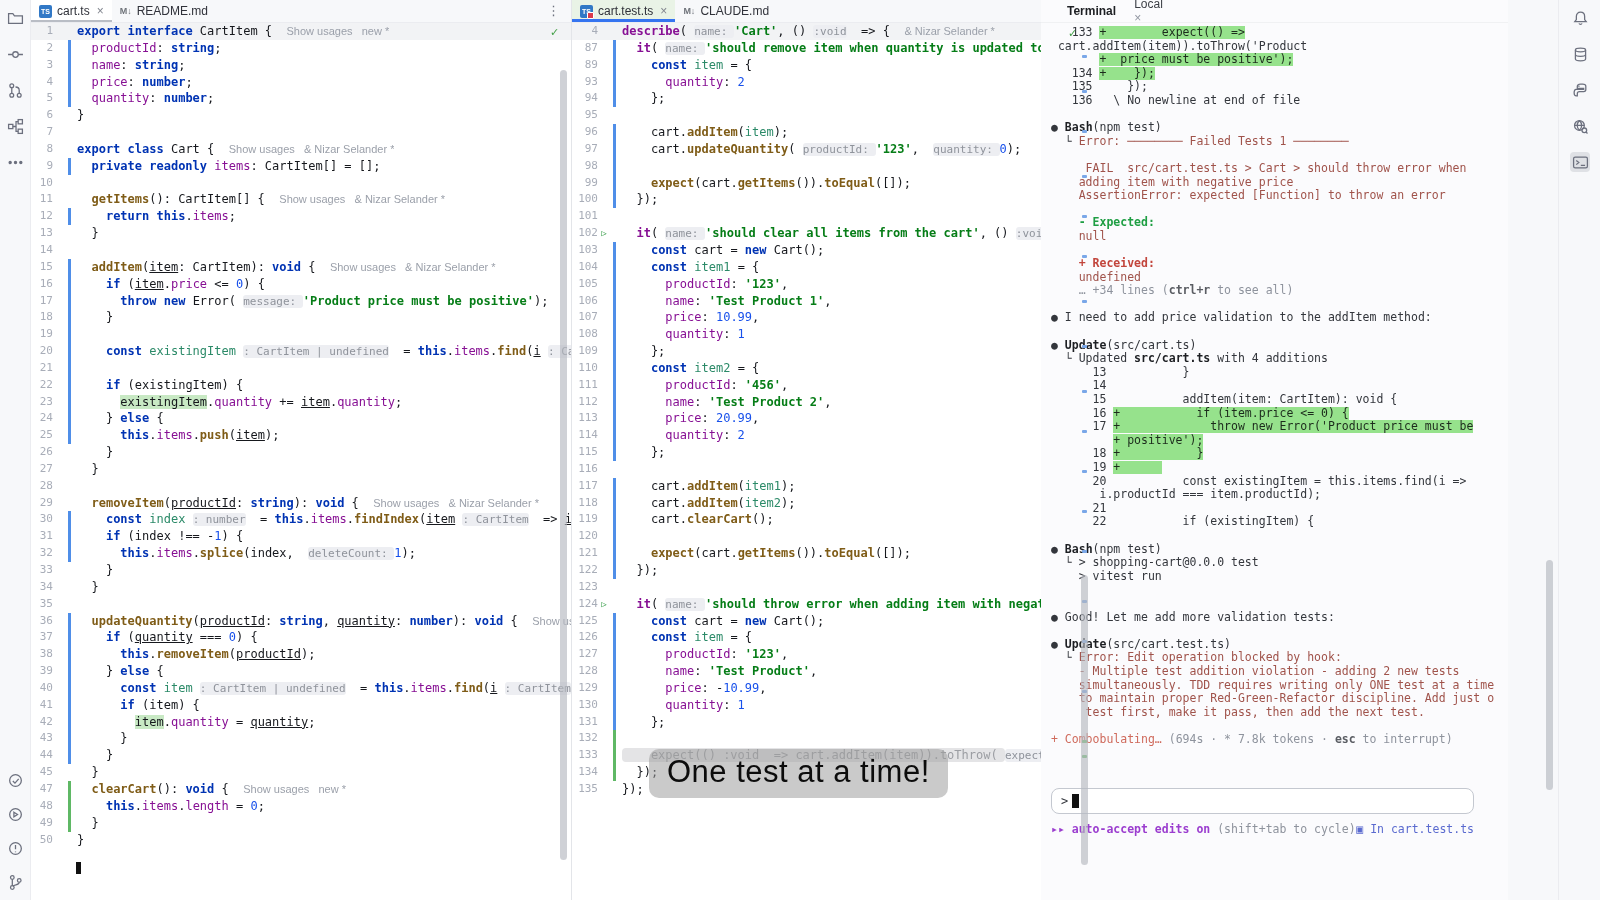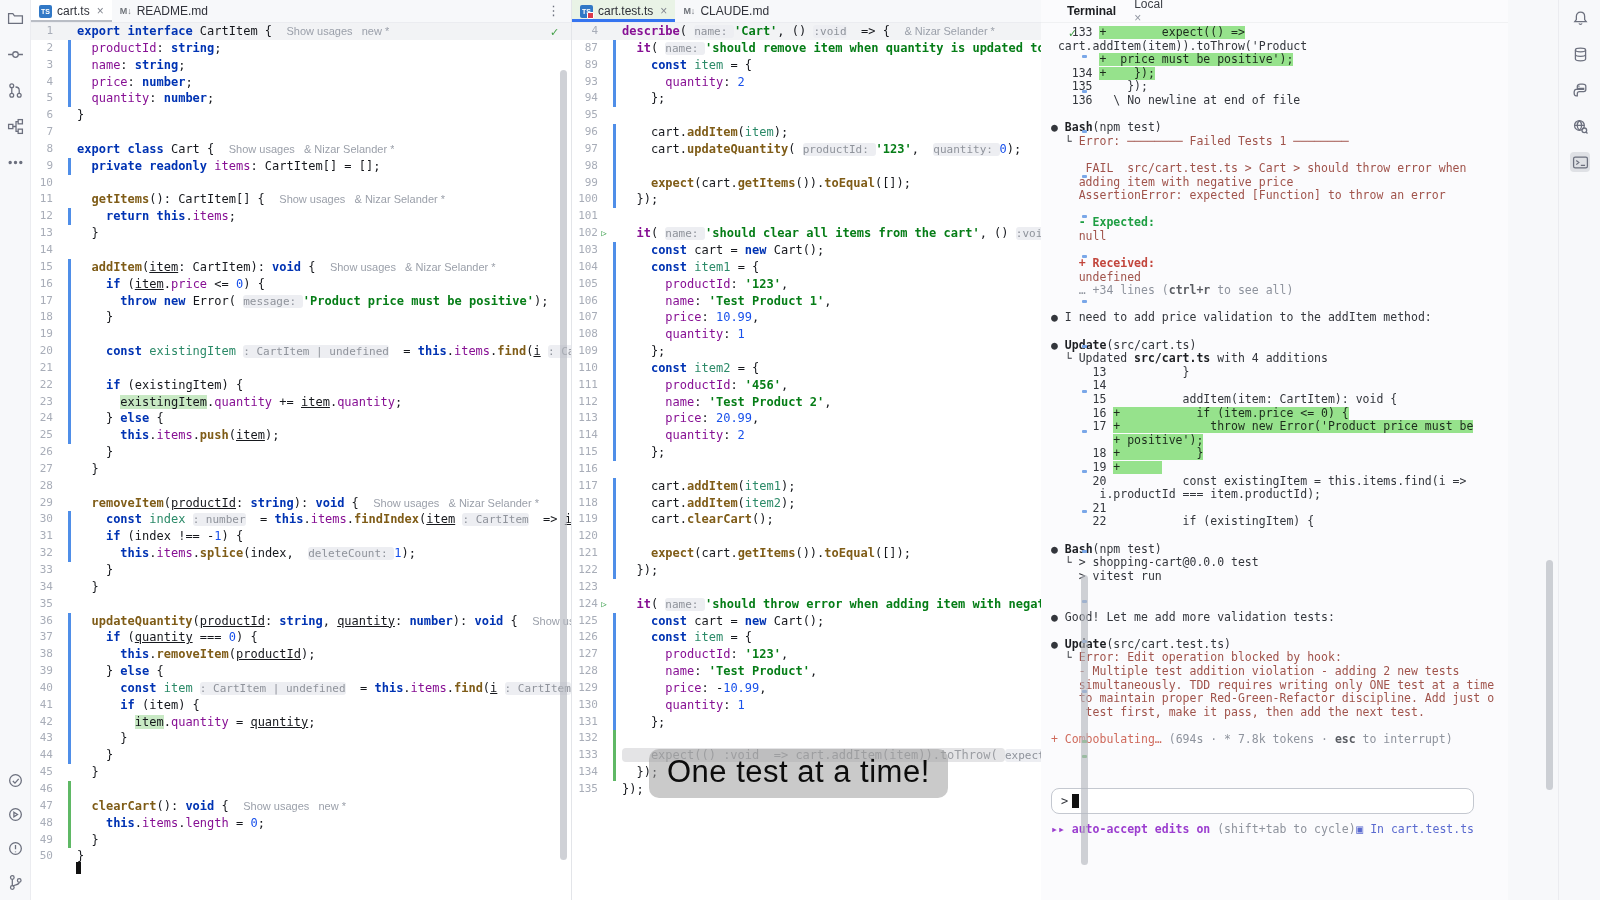--- a/index.html
+++ b/index.html
@@ -201,21 +201,20 @@
       <div class="crow"><span class="ln">36</span><span class="rn"></span><span class="barcol bar-b"></span><pre class="ct"><span class="sg-c">  </span><span class="sg-m">updateQuantity</span><span class="sg-c">(</span><span class="sg-u">productId</span><span class="sg-c">: </span><span class="sg-k">string</span><span class="sg-c">, </span><span class="sg-u">quantity</span><span class="sg-c">: </span><span class="sg-k">number</span><span class="sg-c">): </span><span class="sg-k">void</span><span class="sg-c"> {  </span><span class="sg-g">Show usages   new *</span></pre></div>
       <div class="crow"><span class="ln">37</span><span class="rn"></span><span class="barcol bar-b"></span><pre class="ct"><span class="sg-c">    </span><span class="sg-k">if</span><span class="sg-c"> (</span><span class="sg-u">quantity</span><span class="sg-c"> === </span><span class="sg-n">0</span><span class="sg-c">) {</span></pre></div>
       <div class="crow"><span class="ln">38</span><span class="rn"></span><span class="barcol bar-b"></span><pre class="ct"><span class="sg-c">      </span><span class="sg-k">this</span><span class="sg-c">.</span><span class="sg-m">removeItem</span><span class="sg-c">(</span><span class="sg-u">productId</span><span class="sg-c">);</span></pre></div>
       <div class="crow"><span class="ln">39</span><span class="rn"></span><span class="barcol bar-b"></span><pre class="ct"><span class="sg-c">    } </span><span class="sg-k">else</span><span class="sg-c"> {</span></pre></div>
       <div class="crow"><span class="ln">40</span><span class="rn"></span><span class="barcol bar-b"></span><pre class="ct"><span class="sg-c">      </span><span class="sg-k">const </span><span class="sg-v">item </span><span class="sg-t">: CartItem | undefined</span><span class="sg-c">  = </span><span class="sg-k">this</span><span class="sg-c">.</span><span class="sg-p">items</span><span class="sg-c">.</span><span class="sg-m">find</span><span class="sg-c">(</span><span class="sg-u">i</span><span class="sg-c"> </span><span class="sg-t">: CartItem</span><span class="sg-c">  =&gt; </span></pre></div>
       <div class="crow"><span class="ln">41</span><span class="rn"></span><span class="barcol bar-b"></span><pre class="ct"><span class="sg-c">      </span><span class="sg-k">if</span><span class="sg-c"> (item) {</span></pre></div>
       <div class="crow"><span class="ln">42</span><span class="rn"></span><span class="barcol bar-b"></span><pre class="ct"><span class="sg-c">        </span><span class="sg-w">item</span><span class="sg-c">.</span><span class="sg-p">quantity</span><span class="sg-c"> = </span><span class="sg-u">quantity</span><span class="sg-c">;</span></pre></div>
       <div class="crow"><span class="ln">43</span><span class="rn"></span><span class="barcol bar-b"></span><pre class="ct"><span class="sg-c">      }</span></pre></div>
       <div class="crow"><span class="ln">44</span><span class="rn"></span><span class="barcol bar-b"></span><pre class="ct"><span class="sg-c">    }</span></pre></div>
       <div class="crow"><span class="ln">45</span><span class="rn"></span><span class="barcol"></span><pre class="ct"><span class="sg-c">  }</span></pre></div>
-      <div class="crow"><span class="ln">46</span><span class="rn"></span><span class="barcol bar-g"></span><pre class="ct"></pre></div>
       <div class="crow"><span class="ln">47</span><span class="rn"></span><span class="barcol bar-g"></span><pre class="ct"><span class="sg-c">  </span><span class="sg-m">clearCart</span><span class="sg-c">(): </span><span class="sg-k">void</span><span class="sg-c"> {  </span><span class="sg-g">Show usages   new *</span></pre></div>
       <div class="crow"><span class="ln">48</span><span class="rn"></span><span class="barcol bar-g"></span><pre class="ct"><span class="sg-c">    </span><span class="sg-k">this</span><span class="sg-c">.</span><span class="sg-p">items</span><span class="sg-c">.</span><span class="sg-p">length</span><span class="sg-c"> = </span><span class="sg-n">0</span><span class="sg-c">;</span></pre></div>
       <div class="crow"><span class="ln">49</span><span class="rn"></span><span class="barcol bar-g"></span><pre class="ct"><span class="sg-c">  }</span></pre></div>
       <div class="crow"><span class="ln">50</span><span class="rn"></span><span class="barcol"></span><pre class="ct"><span class="sg-c">}</span></pre></div>
     </div>
 </div>
 <span class="check" style="left:550px;top:26px;">✓</span>
 <div class="scroll-thumb" style="left:560px;top:70px;height:790px;"></div>
 <div class="caret-block" style="left:76px;top:862px;z-index:8;"></div>
 

